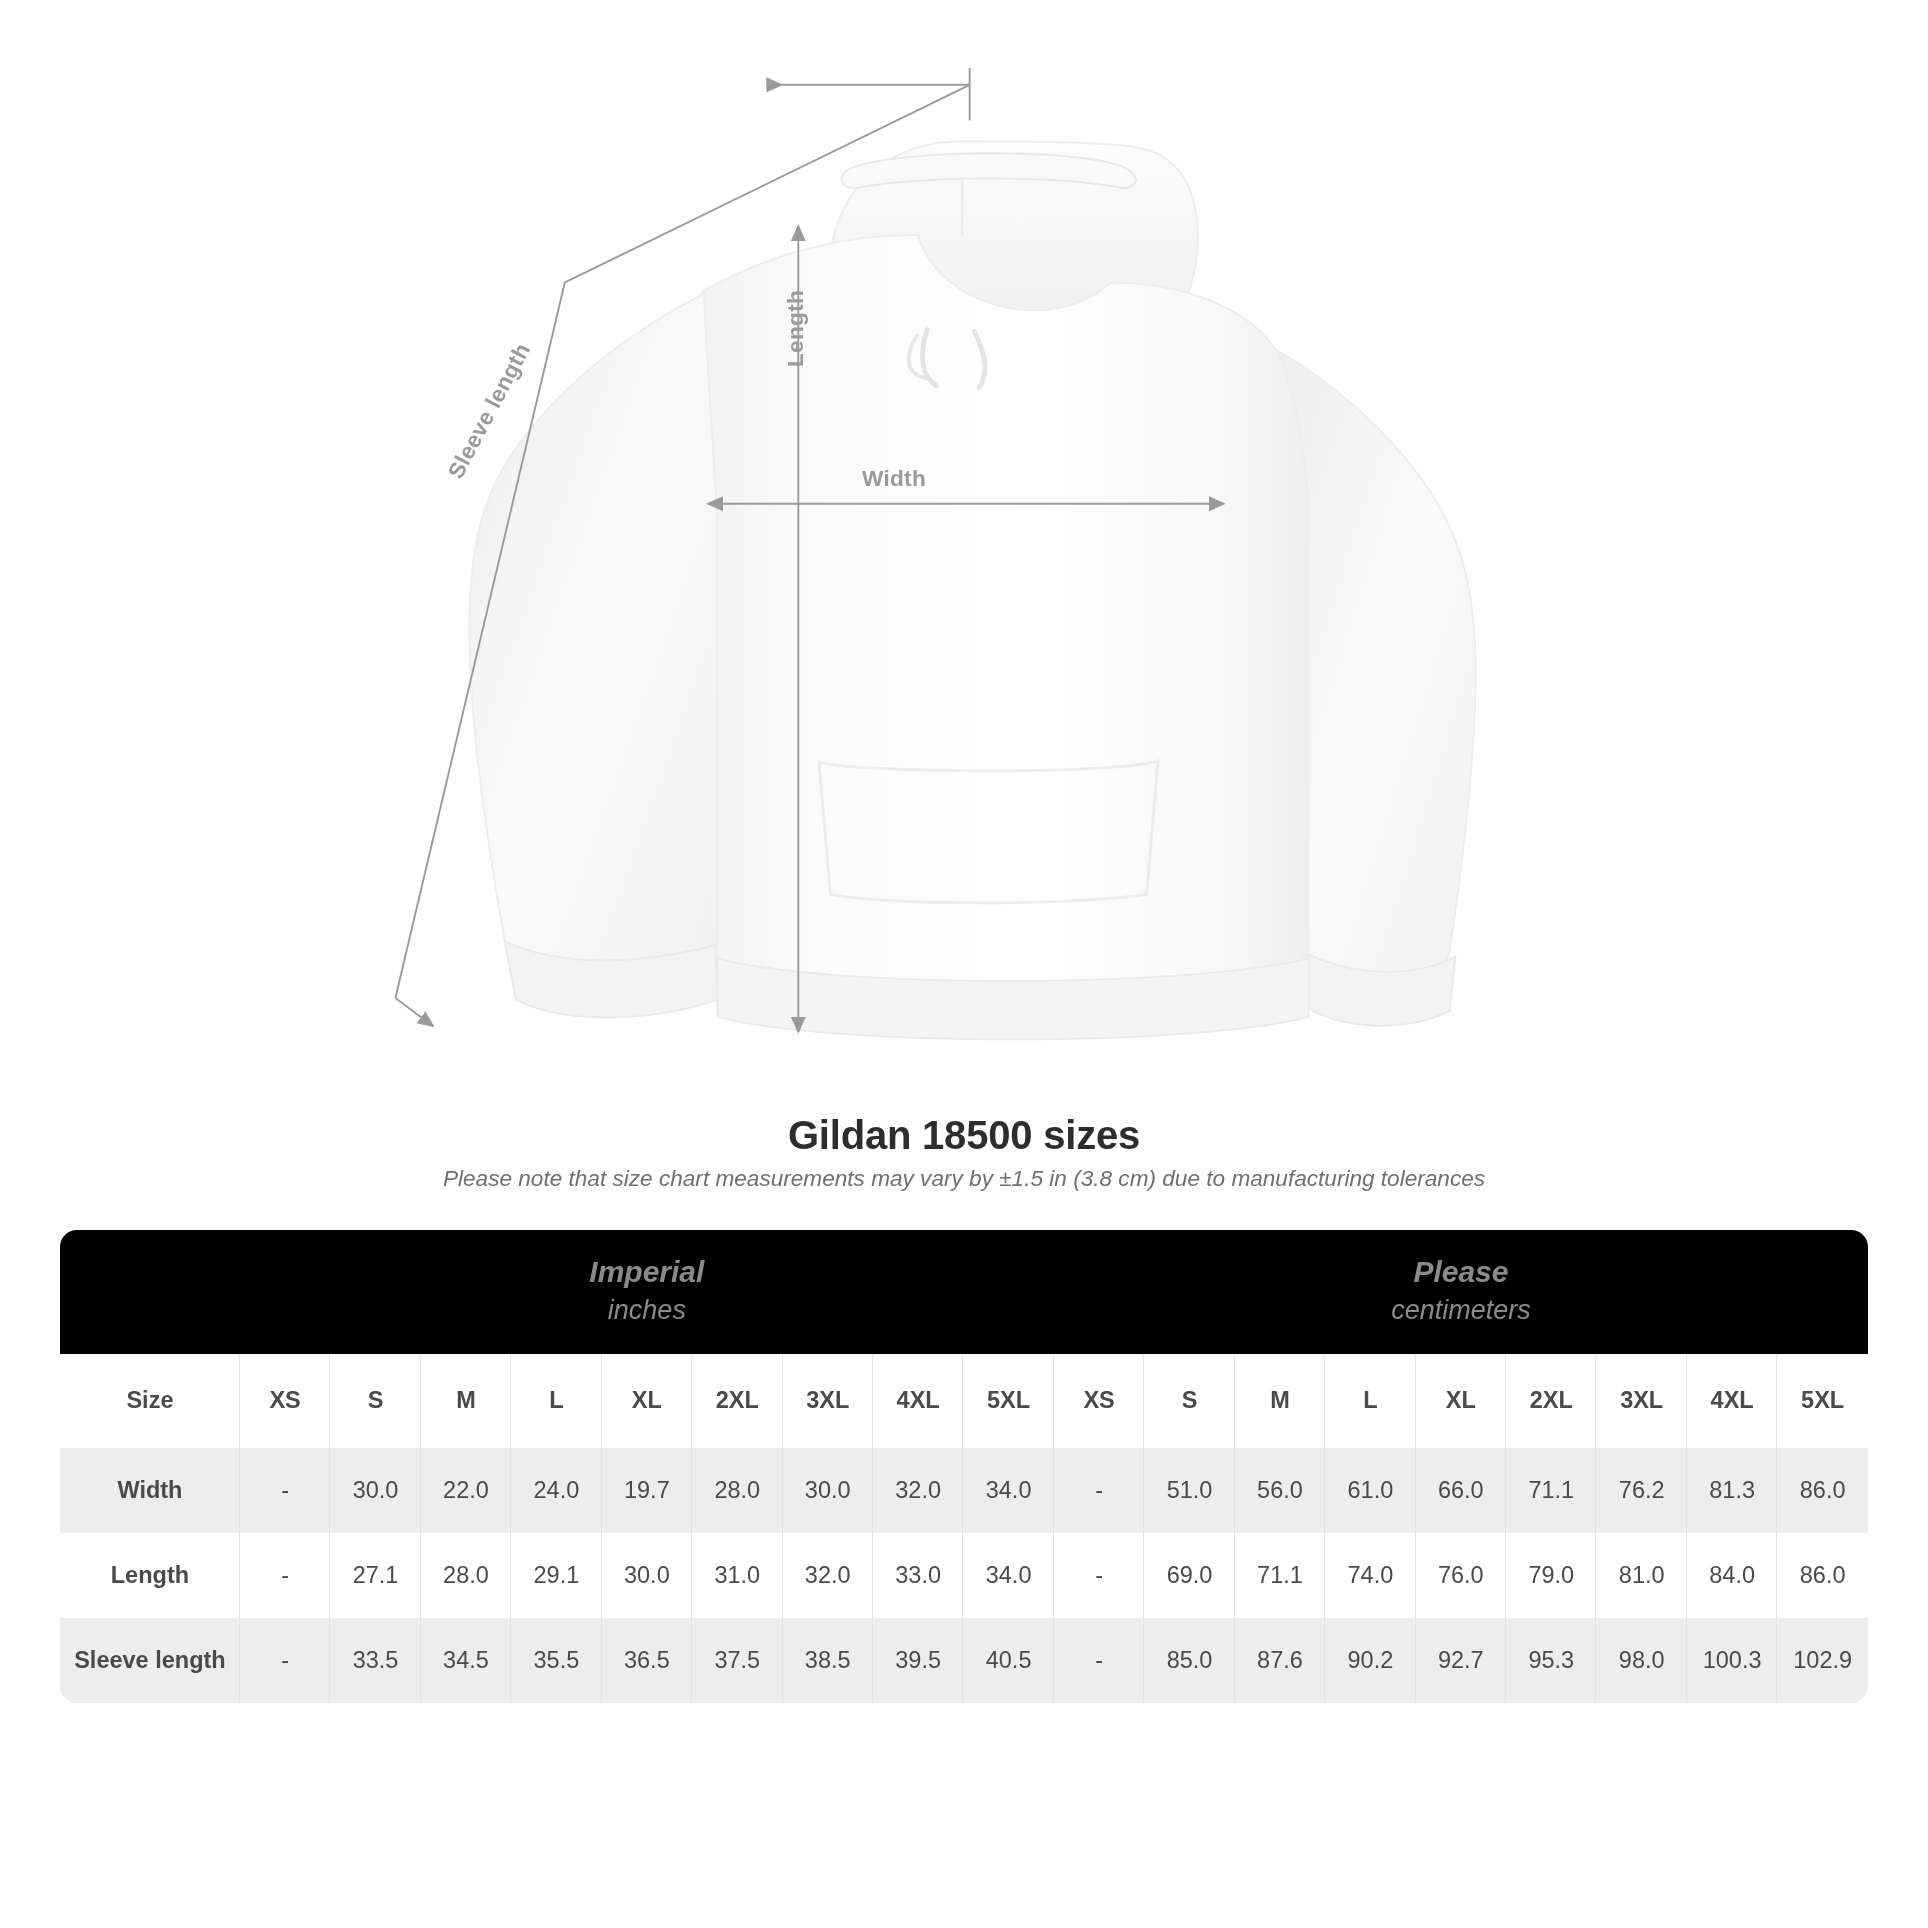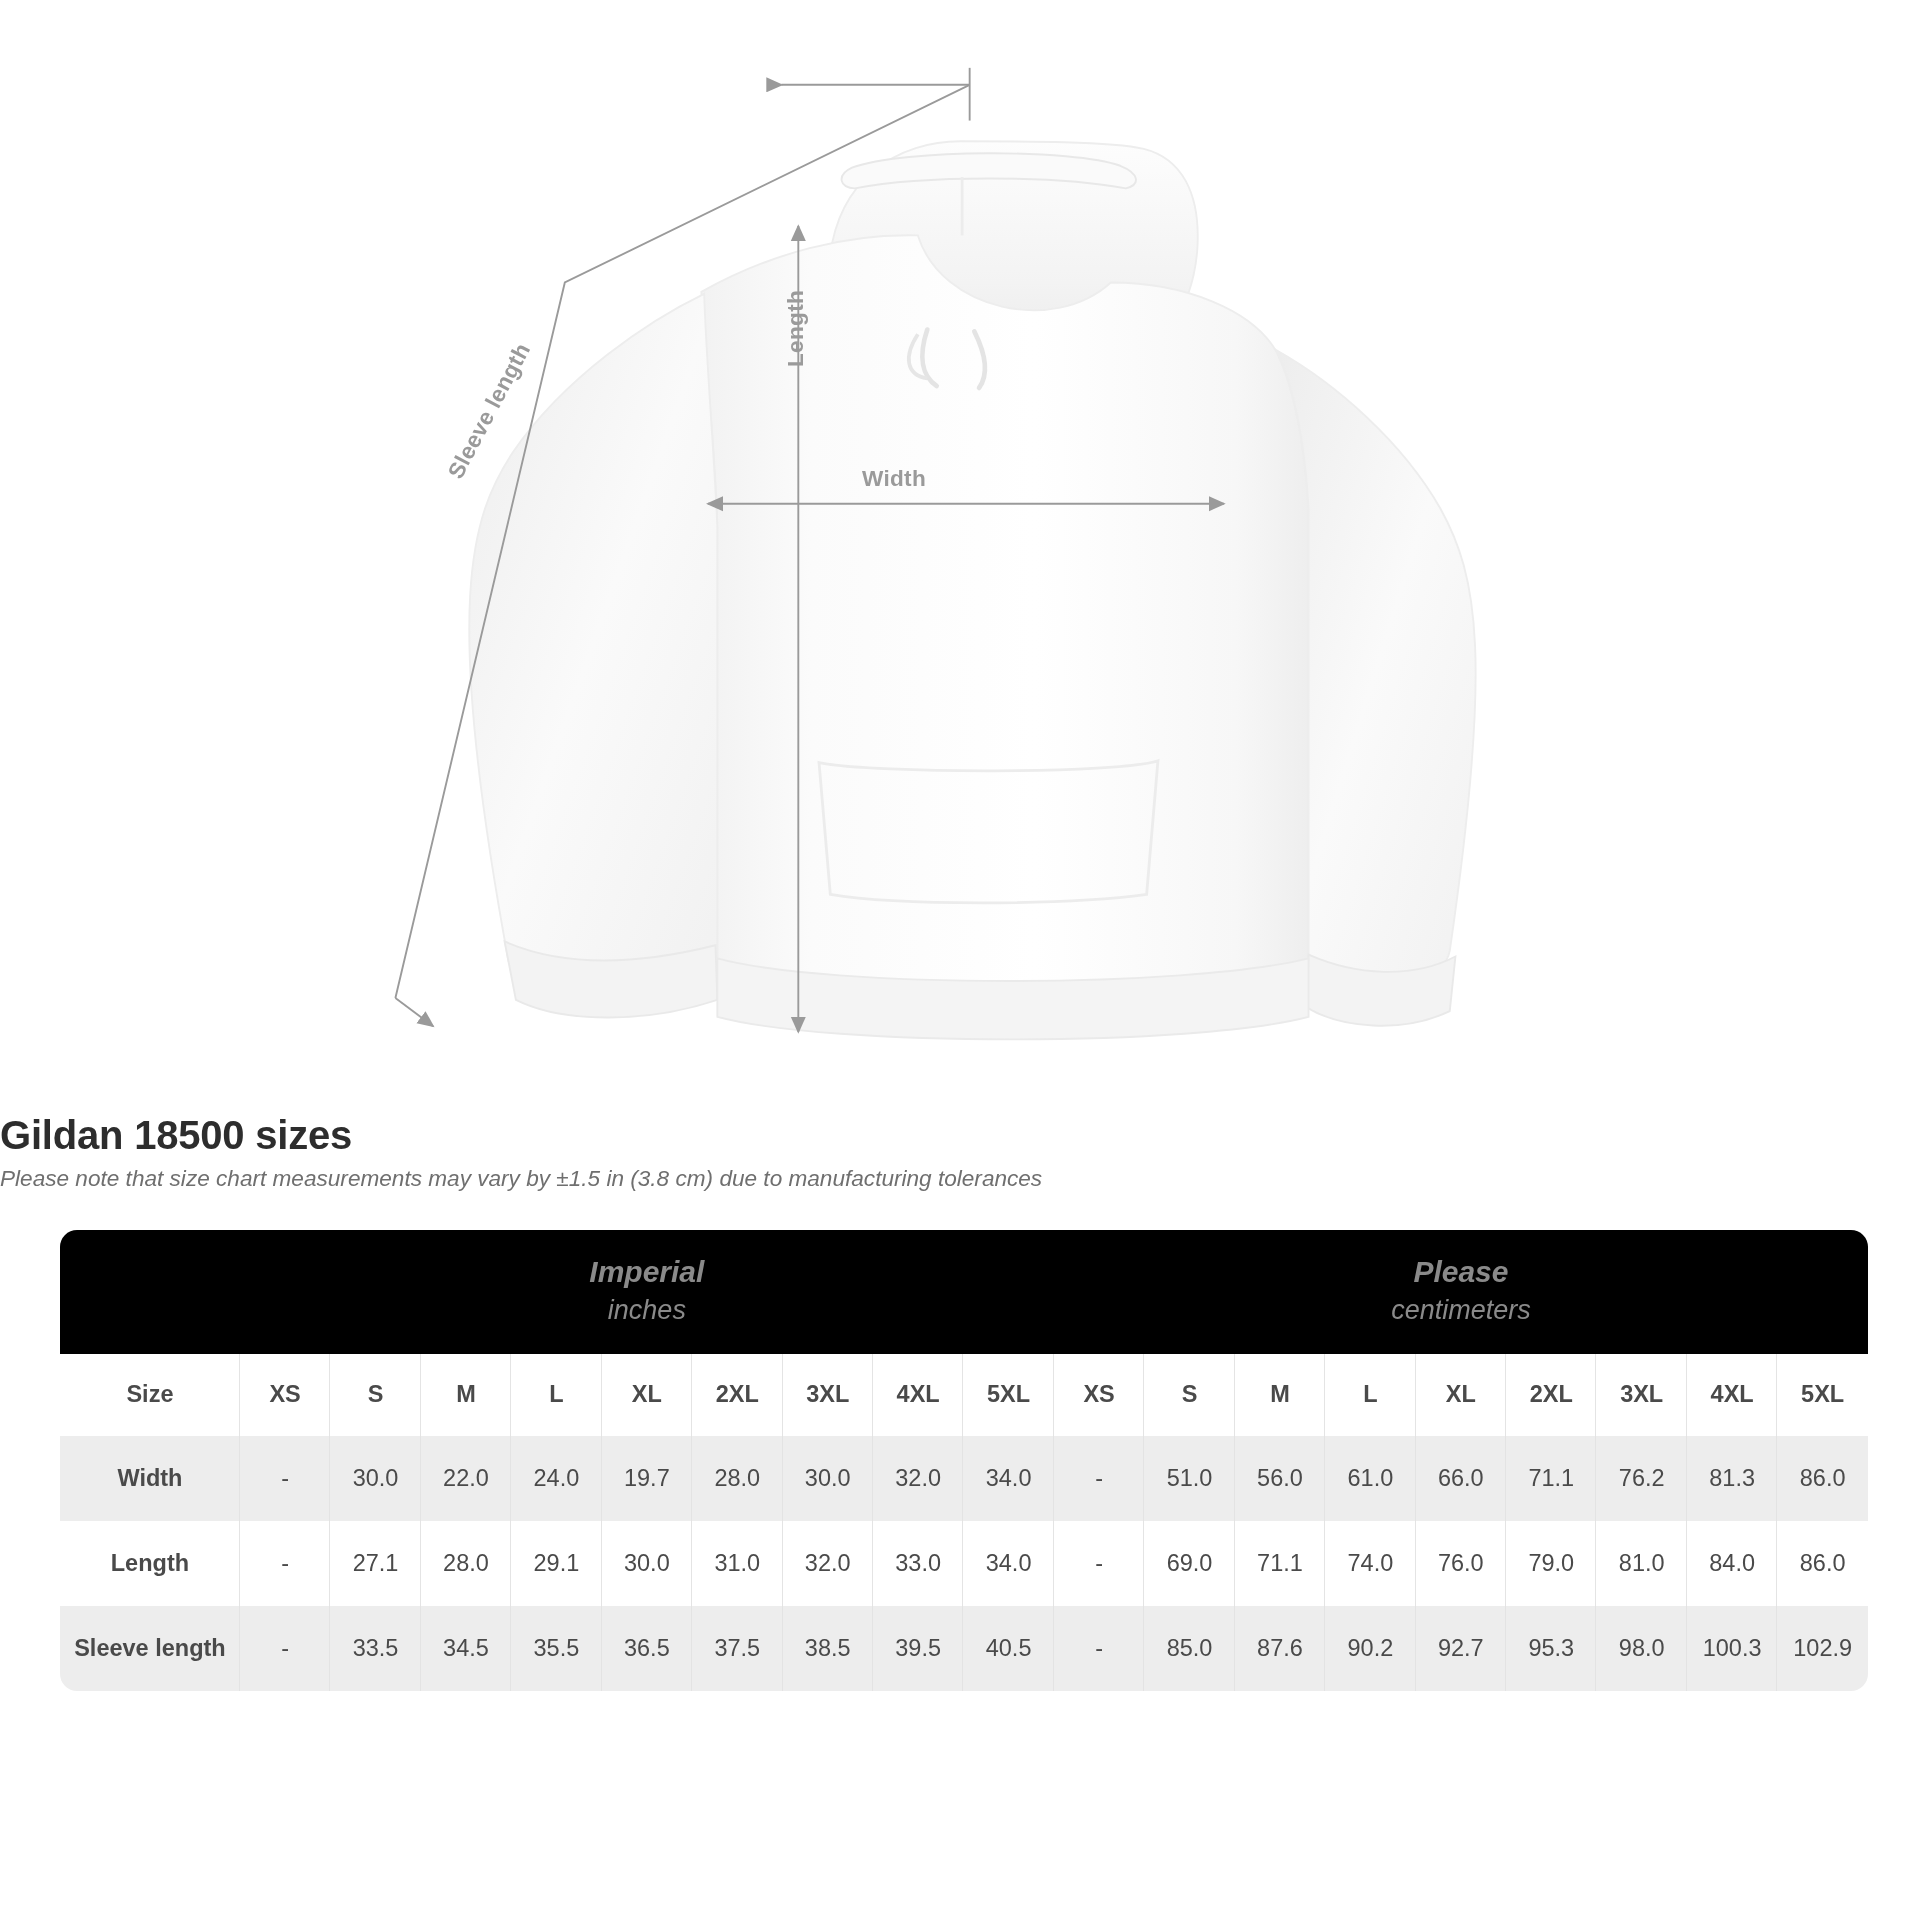--- a/index.html
+++ b/index.html
@@ -51,20 +51,21 @@
   }
   .label-sleeve {
     left: 443px;
     top: 471px;
     transform: rotate(-62deg);
     transform-origin: left top;
   }
 
   
   .title-block {
+    text-align: center;
     margin-top: 1.9px;
   }
   .chart-title {
     font-size: 40px;
     font-weight: bold;
     color: #2d2d2d;
     letter-spacing: -0.2px;
   }
   .chart-note {
     margin-top: 8px;
@@ -104,21 +105,21 @@
     line-height: 1.25;
   }
   .unit-sub {
     font-size: 27px;
     font-style: italic;
     color: #8a8a8a;
     line-height: 1.5;
   }
   .head-row td {
     background: #ffffff;
-    height: 82px;
+    height: 94px;
     font-weight: bold;
     font-size: 24.5px;
     color: #565656;
   }
   .data-row td {
     height: 85px;
   }
   .row-shade td {
     background: #ededed;
   }

